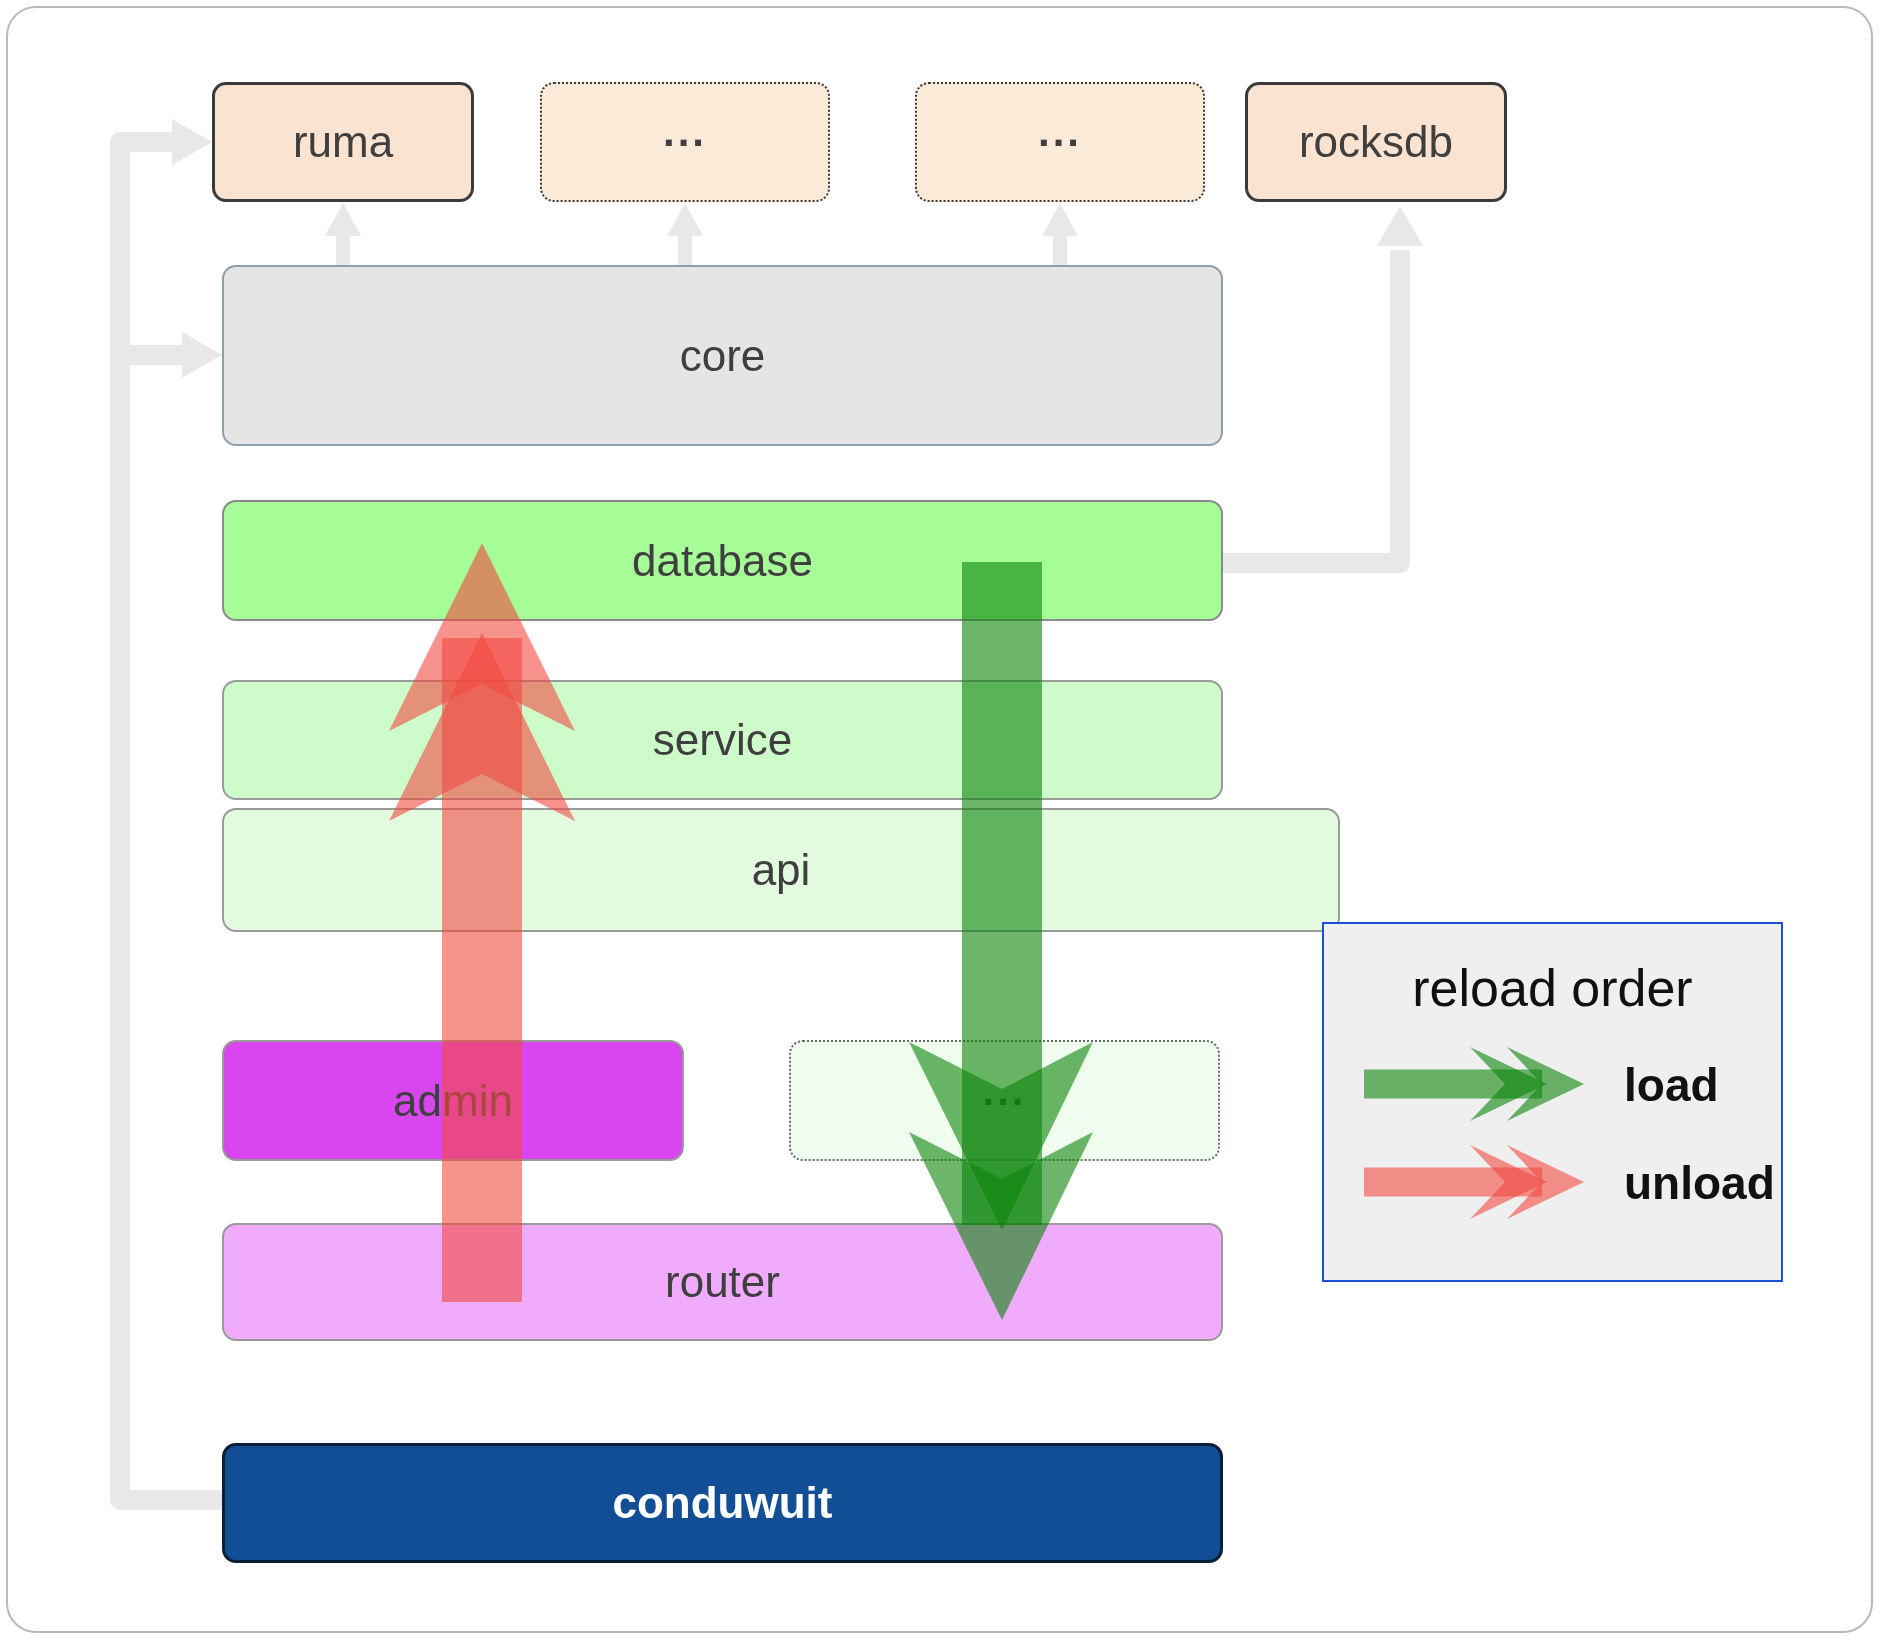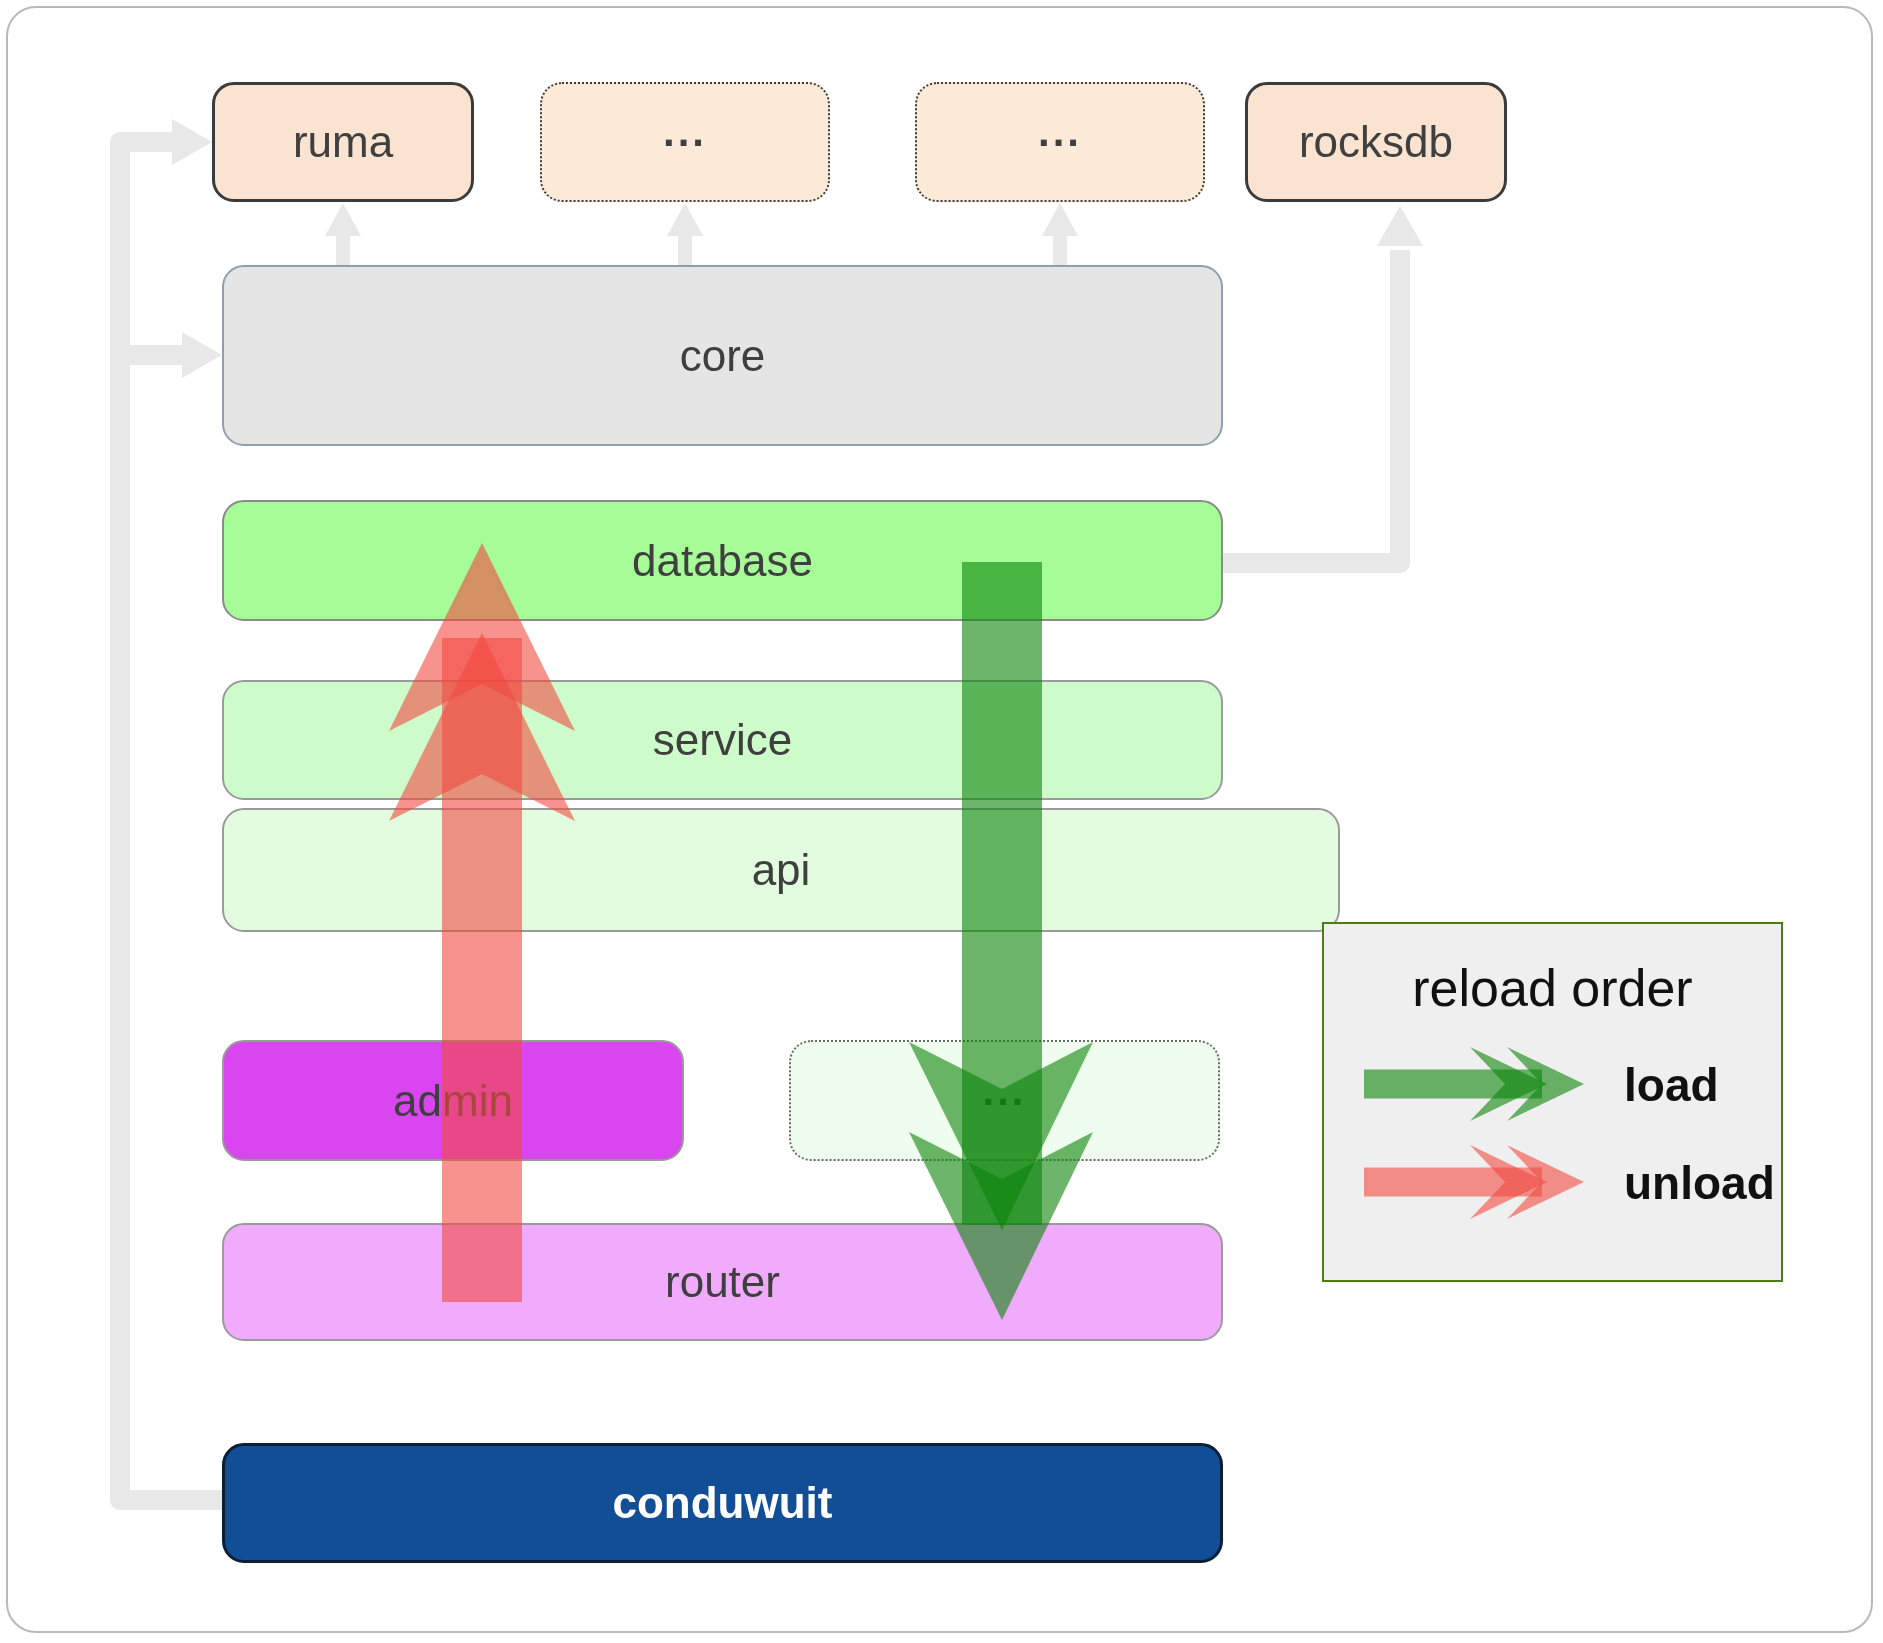--- a/index.html
+++ b/index.html
@@ -8,33 +8,33 @@
     font-family:"Liberation Sans",sans-serif;overflow:hidden;
   }
   .frame{
     position:absolute;left:6px;top:6px;width:1867px;height:1627px;
     border:2px solid #b9b9b9;border-radius:30px;box-sizing:border-box;
   }
   .layer-svg{position:absolute;left:0;top:0;pointer-events:none;}
   .z1{z-index:1;} .z3{z-index:3;}
   .box{
     position:absolute;display:flex;align-items:center;justify-content:center;
-    box-sizing:border-box;border-radius:22px;z-index:2;
+    box-sizing:border-box;border-radius:14px;z-index:2;
     color:#3f3f3f;font-size:44px;
   }
   .box .lbl{line-height:1;}
   .solid-dark{border:3px solid #3b3b3b;}
   .dotted{border:2px dotted #3a3a3a;}
   .thin{border:2px solid #949494;}
   .peach{background:#fbe3d1;}
   .peach-lt{background:#fcead9;}
   .dots-lbl{font-weight:700;letter-spacing:3px;transform:translateY(-10px);font-size:42px;}
   .legend{
     position:absolute;left:1322px;top:922px;width:461px;height:360px;
-    background:#efefef;border:2px solid #4d7c0f;box-sizing:border-box;z-index:2;
+    background:#efefef;border:2px solid #1d4ed8;box-sizing:border-box;z-index:2;
   }
   .legend-title{
     position:absolute;left:0;top:34px;width:100%;text-align:center;
     font-size:52px;color:#111111;
   }
   .legend-item{
     position:absolute;font-size:46px;color:#111111;line-height:1;font-weight:bold;
   }
   .legend-item.load{left:300px;top:138px;}
   .legend-item.unload{left:300px;top:236px;}

